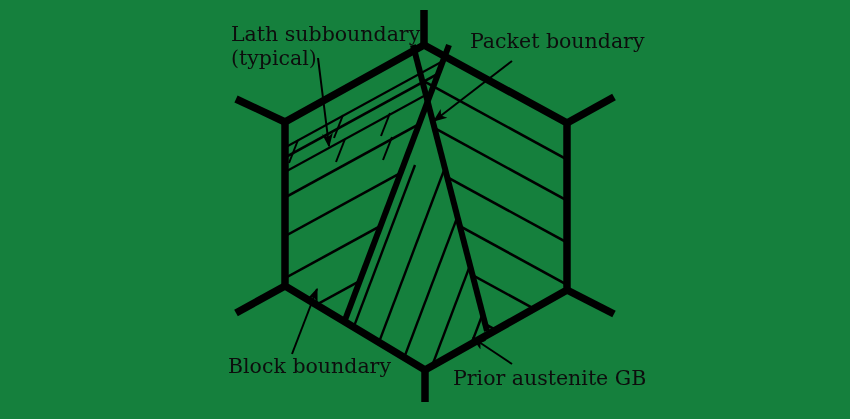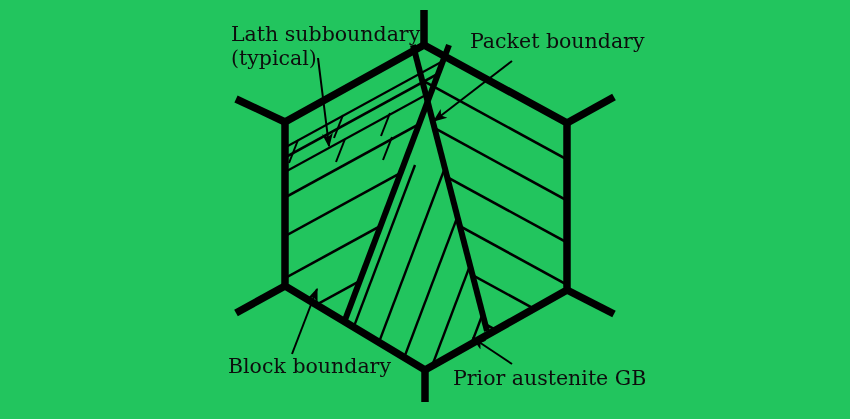--- a/index.html
+++ b/index.html
@@ -4,21 +4,21 @@
 <style>
   html, body {
     margin: 0;
     padding: 0;
     background: #ffffff;
   }
   #page {
     position: relative;
     width: 850px;
     height: 419px;
-    background: #22c55e;
+    background: #15803d;
     overflow: hidden;
     font-family: "DejaVu Serif", "Liberation Serif", serif;
   }
   #diagram {
     display: block;
     width: 850px;
     height: 419px;
   }
   .lbl {
     font-family: "DejaVu Serif", "Liberation Serif", serif;

